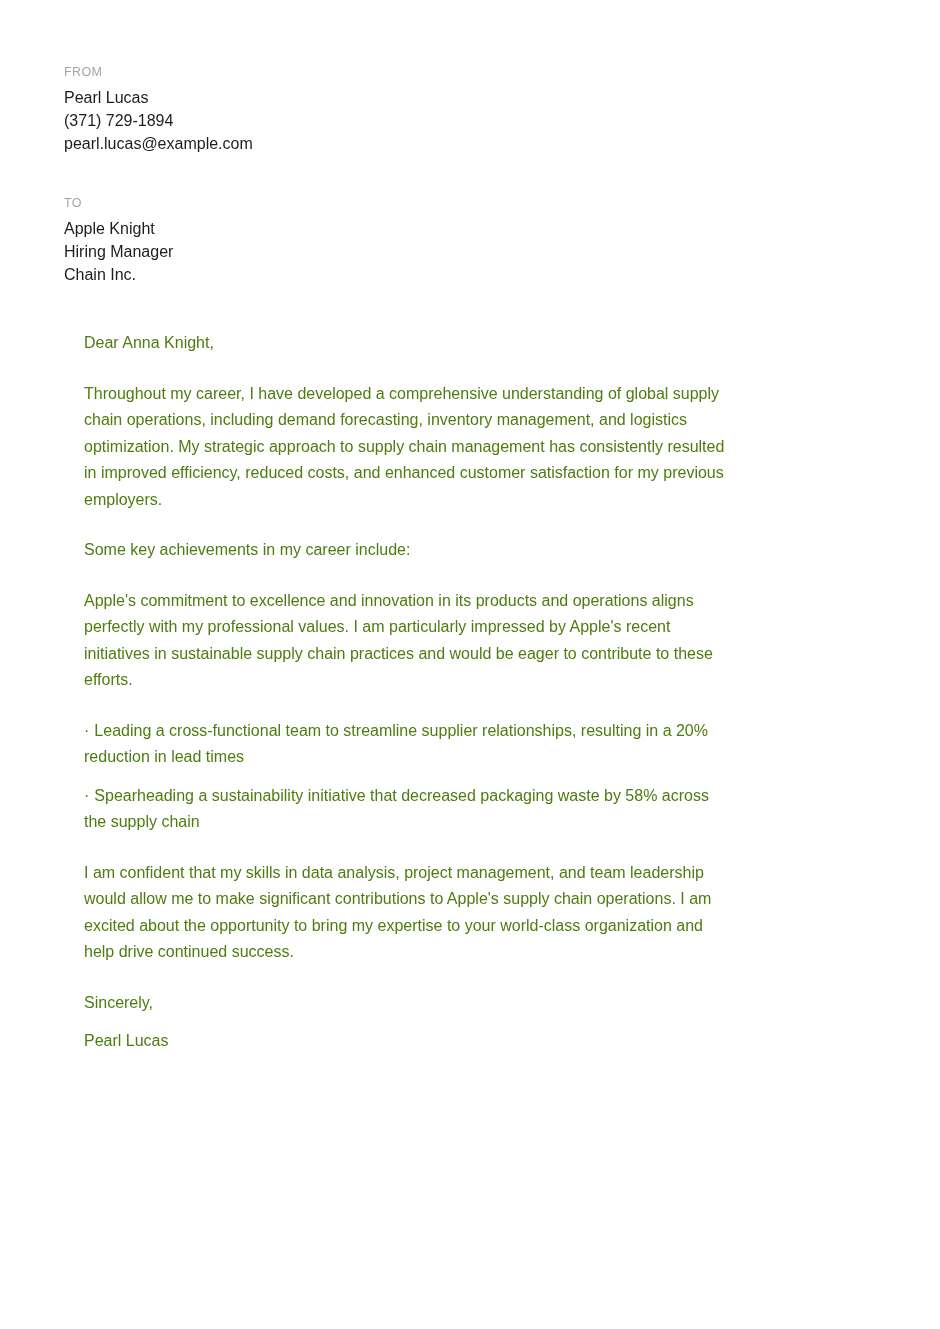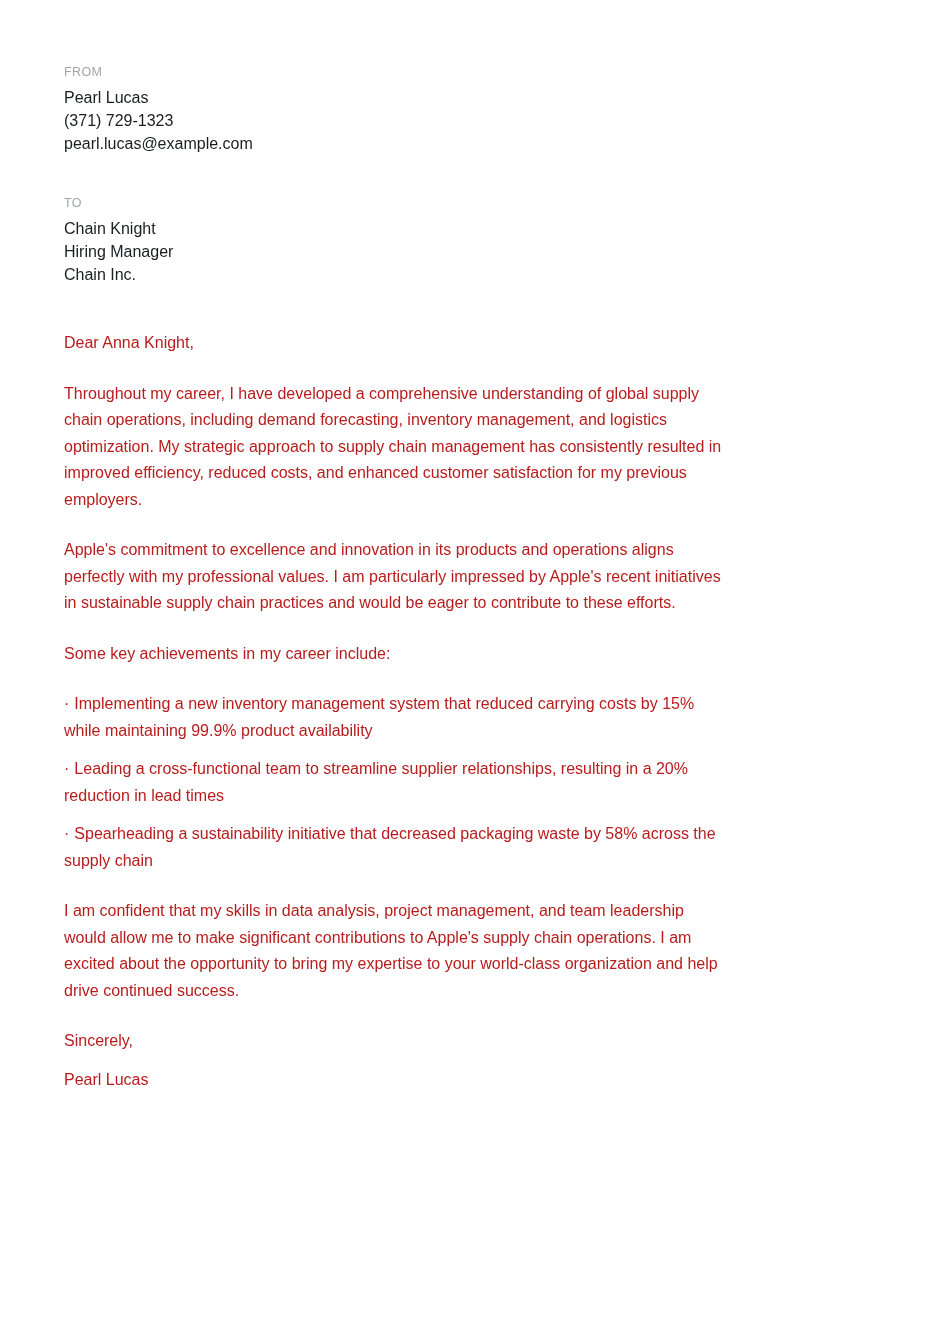--- a/index.html
+++ b/index.html
@@ -30,24 +30,25 @@
     color: #a2a5a9;
     margin-bottom: 5px;
   }
   .contact-block .value {
     font-size: 16px;
     line-height: 23px;
     color: #1b1d20;
   }
   .letter-body {
     margin-top: 44px;
-    color: #b91c1c;
+    color: #4d7c0f;
     font-size: 16px;
     line-height: 26.5px;
     max-width: 822px;
+    margin-left: 20px;
   }
   .letter-body p {
     margin: 0 0 24px 0;
   }
   .letter-body p.bullet {
     margin: 0 0 12px 0;
   }
   .letter-body p.after-bullets {
     margin-top: 24px;
   }
@@ -63,41 +64,40 @@
 </style>
 </head>
 <body>
 
 <div class="page">
 
   <header>
     <section class="contact-block">
       <div class="label">FROM</div>
       <div class="value">Pearl Lucas</div>
-      <div class="value">(371) 729-1323</div>
+      <div class="value">(371) 729-1894</div>
       <div class="value">pearl.lucas@example.com</div>
     </section>
 
     <section class="contact-block">
       <div class="label">TO</div>
-      <div class="value">Chain Knight</div>
+      <div class="value">Apple Knight</div>
       <div class="value">Hiring Manager</div>
       <div class="value">Chain Inc.</div>
     </section>
   </header>
 
   <main class="letter-body">
     <p>Dear Anna Knight,</p>
 
     <p>Throughout my career, I have developed a comprehensive understanding of global supply chain operations, including demand forecasting, inventory management, and logistics optimization. My strategic approach to supply chain management has consistently resulted in improved efficiency, reduced costs, and enhanced customer satisfaction for my previous employers.</p>
+    <p>Some key achievements in my career include:</p>
+
     <p>Apple's commitment to excellence and innovation in its products and operations aligns perfectly with my professional values. I am particularly impressed by Apple's recent initiatives in sustainable supply chain practices and would be eager to contribute to these efforts.</p>
 
-    <p>Some key achievements in my career include:</p>
-
-    <p class="bullet"><span class="bullet-char">·</span><span>Implementing a new inventory management system that reduced carrying costs by 15% while maintaining 99.9% product availability</span></p>
     <p class="bullet"><span class="bullet-char">·</span><span>Leading a cross-functional team to streamline supplier relationships, resulting in a 20% reduction in lead times</span></p>
     <p class="bullet"><span class="bullet-char">·</span><span>Spearheading a sustainability initiative that decreased packaging waste by 58% across the supply chain</span></p>
 
     <p class="after-bullets">I am confident that my skills in data analysis, project management, and team leadership would allow me to make significant contributions to Apple's supply chain operations. I am excited about the opportunity to bring my expertise to your world-class organization and help drive continued success.</p>
 
     <p class="signoff">Sincerely,</p>
     <p class="signature">Pearl Lucas</p>
   </main>
 
 </div>

